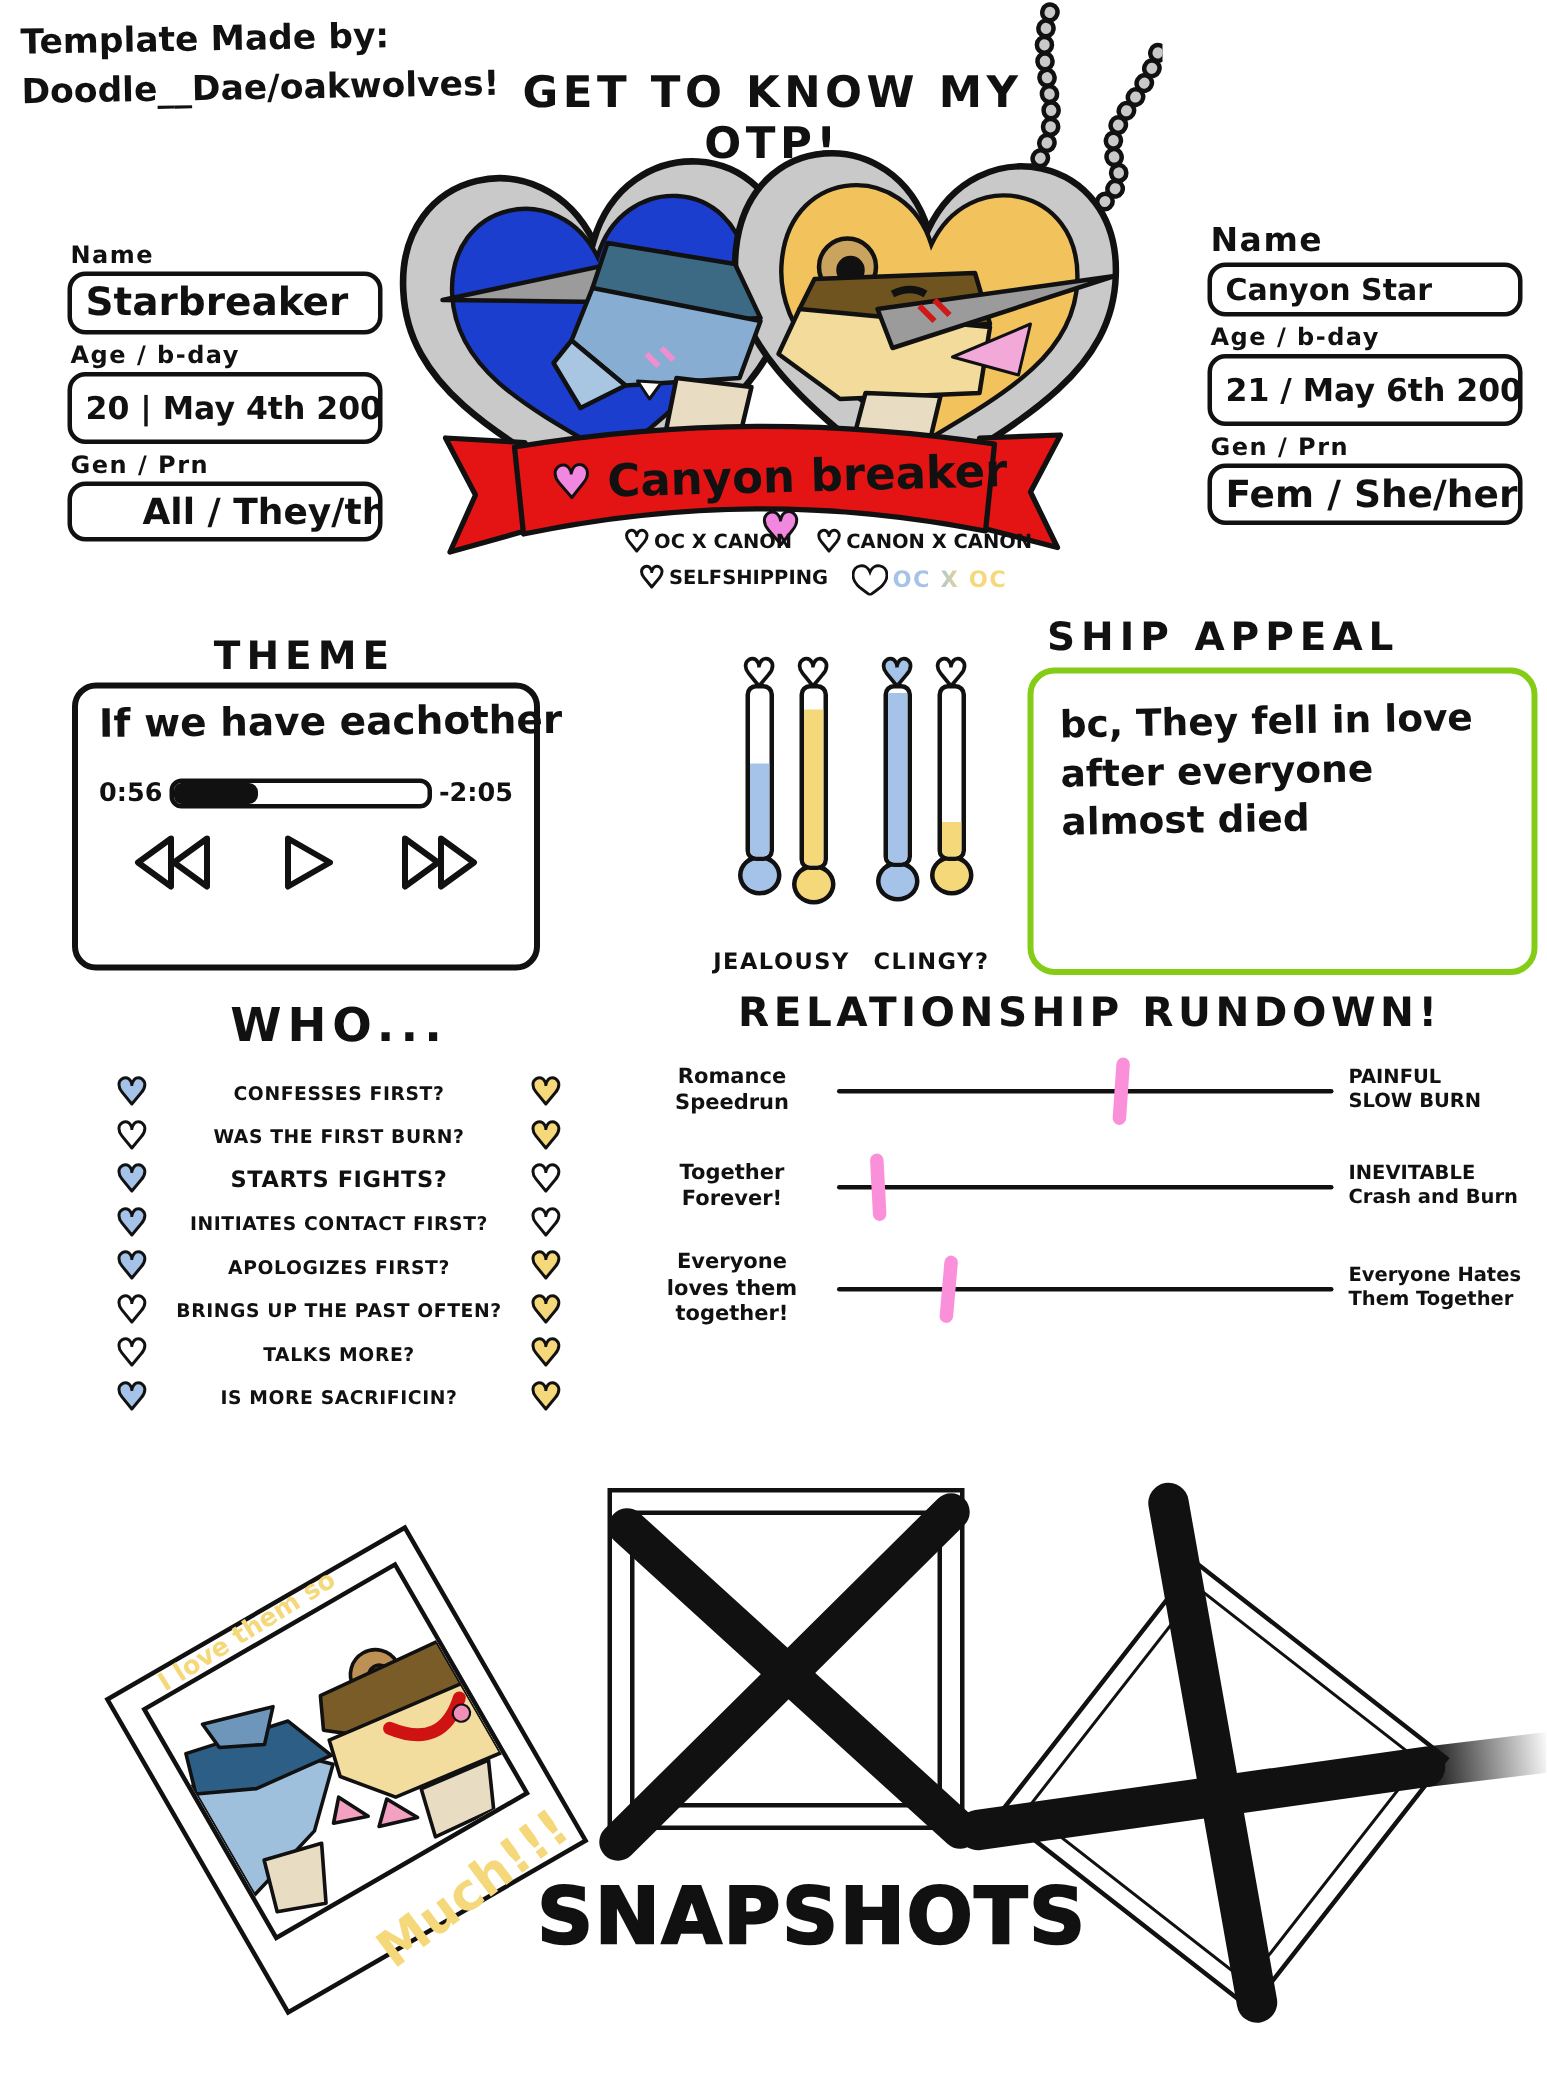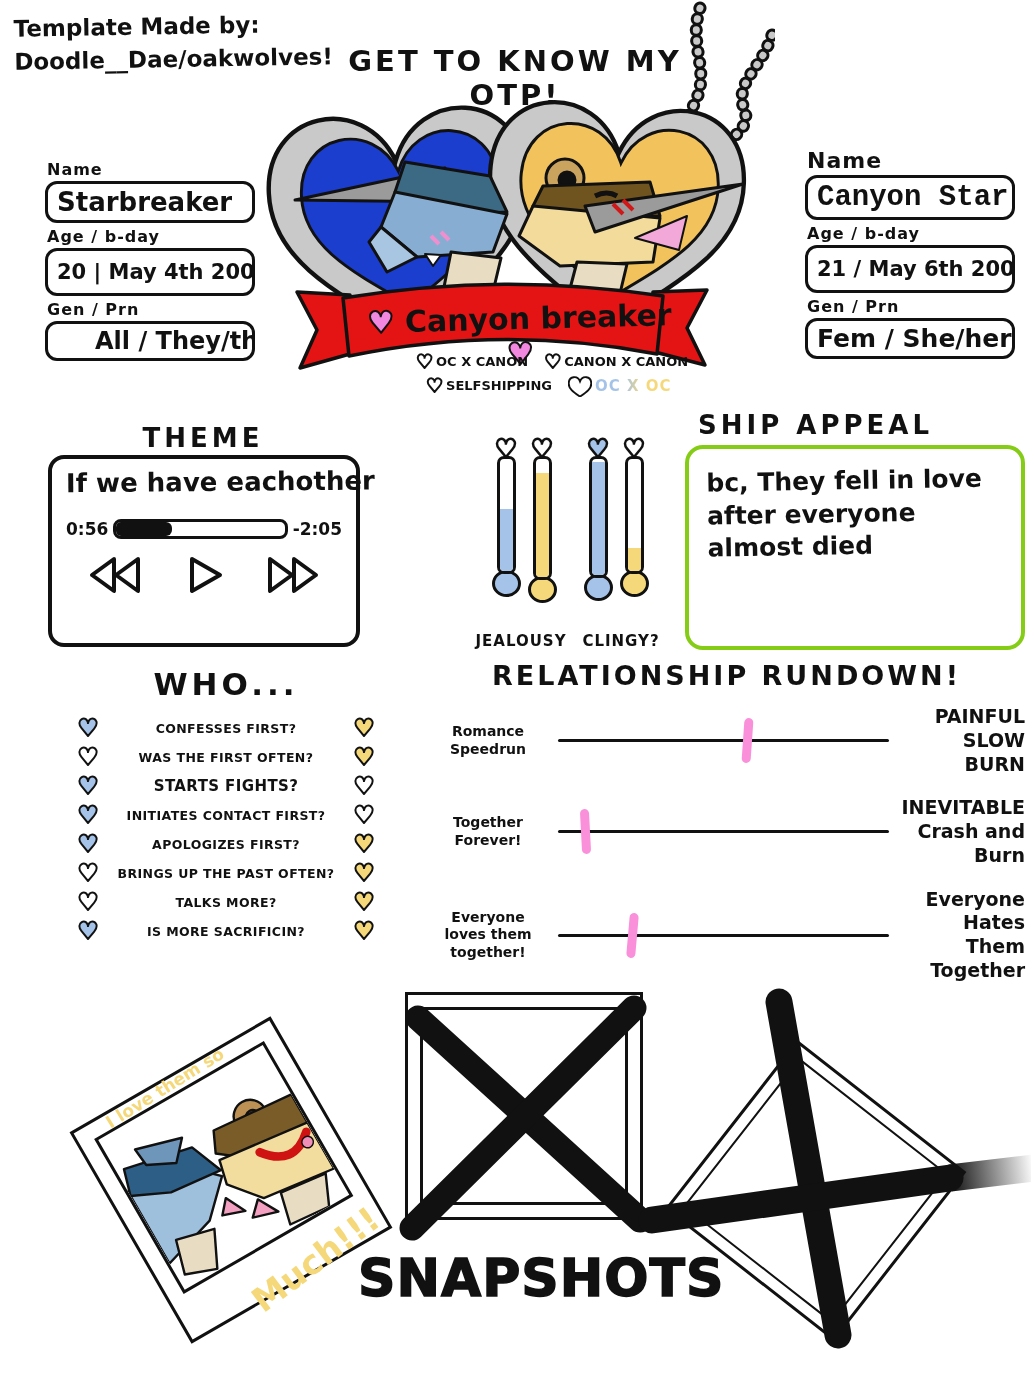--- a/index.html
+++ b/index.html
@@ -71,21 +71,21 @@
   .who-heart{font-size:24px;text-align:center;}
   
   .rundown{position:absolute;left:428px;top:660px;width:597px;}
   .rd-h{text-align:center;font-size:27px;font-weight:700;letter-spacing:3px;}
   .rd-rows{margin-top:14px;display:flex;flex-direction:column;gap:20px;}
   .rd-row{display:flex;align-items:center;gap:10px;min-height:44px;}
   .rd-left{width:120px;text-align:center;font-size:14px;font-weight:700;white-space:pre-line;line-height:1.25;}
   .rd-line{flex:1;height:3px;background:#111;border-radius:2px;position:relative;}
   .rd-tick{position:absolute;top:-21px;width:9px;height:45px;border-radius:5px;
            background:var(--slider-pink);transform:rotate(4deg);}
-  .rd-right{width:126px;text-align:right;font-size:19px;font-weight:700;white-space:pre-line;line-height:1.25;}
+  .rd-right{width:126px;text-align:left;font-size:13px;font-weight:700;white-space:pre-line;line-height:1.25;}
   
   .polaroid-left{position:absolute;left:115px;top:1058px;width:232px;height:244px;background:#fff;
                  border:3px solid #111;transform:rotate(-30deg);box-sizing:border-box;}
   .polaroid-left .photo{position:absolute;left:15px;top:15px;right:15px;bottom:44px;
                         border:3px solid #111;overflow:hidden;background:#fff;}
   .cap-top{position:absolute;top:-4px;left:34px;font-size:17px;font-weight:700;color:var(--heart-yellow);transform:rotate(-2deg);}
   .cap-bottom{position:absolute;bottom:-12px;left:72px;font-size:34px;font-weight:700;color:var(--heart-yellow);transform:rotate(-7deg);}
   .polaroid-center{position:absolute;left:405px;top:992px;width:238px;height:228px;background:#fff;
                    border:3px solid #111;box-sizing:border-box;}
   .polaroid-center .inner{position:absolute;inset:12px;border:3px solid #111;}
@@ -195,21 +195,21 @@
     <div class="f-label">Name</div>
     <div class="fbox" style="font-size:26px;">Starbreaker</div>
     <div class="f-label">Age / b-day</div>
     <div class="fbox" style="font-size:21px;padding-top:9px;padding-bottom:9px;">20 | May 4th 2005</div>
     <div class="f-label">Gen / Prn</div>
     <div class="fbox" style="font-size:24px;padding-left:47px;">All / They/them</div>
   </div>
 
   <div class="fieldcol" style="left:805px;top:144px;">
     <div class="f-label big">Name</div>
-    <div class="fbox" style="font-size:29px;font-family:Liberation Mono, monospace;">Canyon Star</div>
+    <div class="fbox" style="font-size:20px;">Canyon Star</div>
     <div class="f-label">Age / b-day</div>
     <div class="fbox" style="font-size:21px;padding-top:9px;padding-bottom:9px;">21 / May 6th 2006</div>
     <div class="f-label">Gen / Prn</div>
     <div class="fbox" style="font-size:25px;">Fem / She/her</div>
   </div>
 
   <div class="theme-h">THEME SONG</div>
   <div class="player">
     <div class="song">If we have eachother</div>
     <div class="prow">
@@ -275,21 +275,21 @@
   <div class="who">
     <div class="who-h">WHO...</div>
     <div class="who-rows">
       <div class="who-row">
         <span class="heart who-heart filled-blue">♥</span>
         <span class="who-label">CONFESSES FIRST?</span>
         <span class="heart who-heart filled-yellow">♥</span>
       </div>
       <div class="who-row">
         <span class="heart who-heart">♥</span>
-        <span class="who-label">WAS THE FIRST OFTEN?</span>
+        <span class="who-label">WAS THE FIRST BURN?</span>
         <span class="heart who-heart filled-yellow">♥</span>
       </div>
       <div class="who-row">
         <span class="heart who-heart filled-blue">♥</span>
         <span class="who-label" style="font-size:15px;">STARTS FIGHTS?</span>
         <span class="heart who-heart">♥</span>
       </div>
       <div class="who-row">
         <span class="heart who-heart filled-blue">♥</span>
         <span class="who-label">INITIATES CONTACT FIRST?</span>

